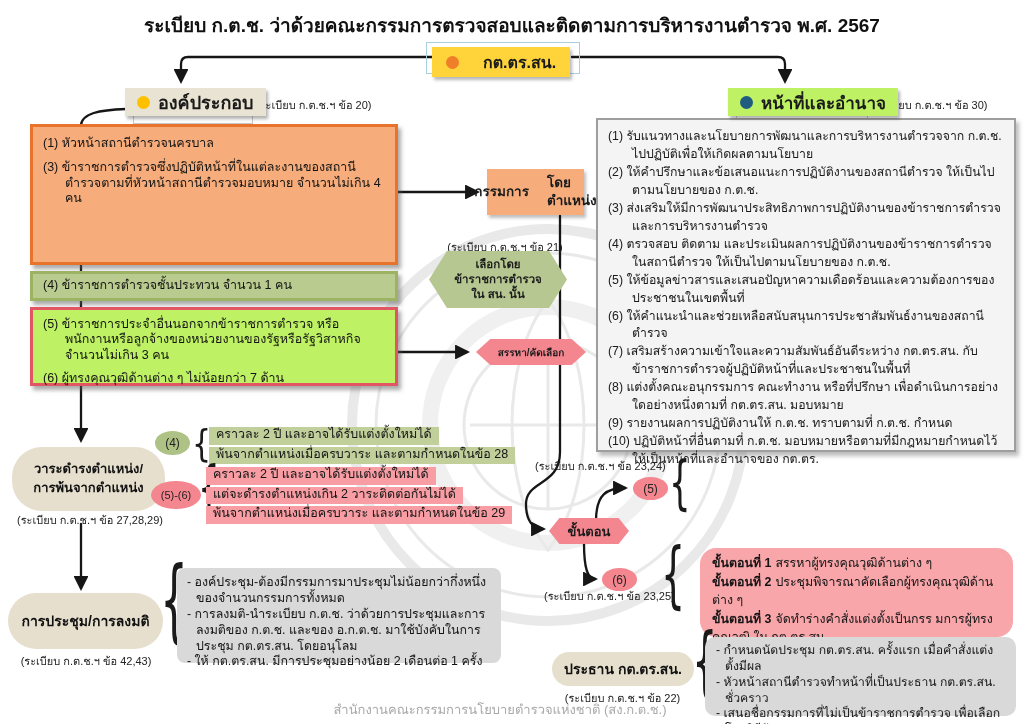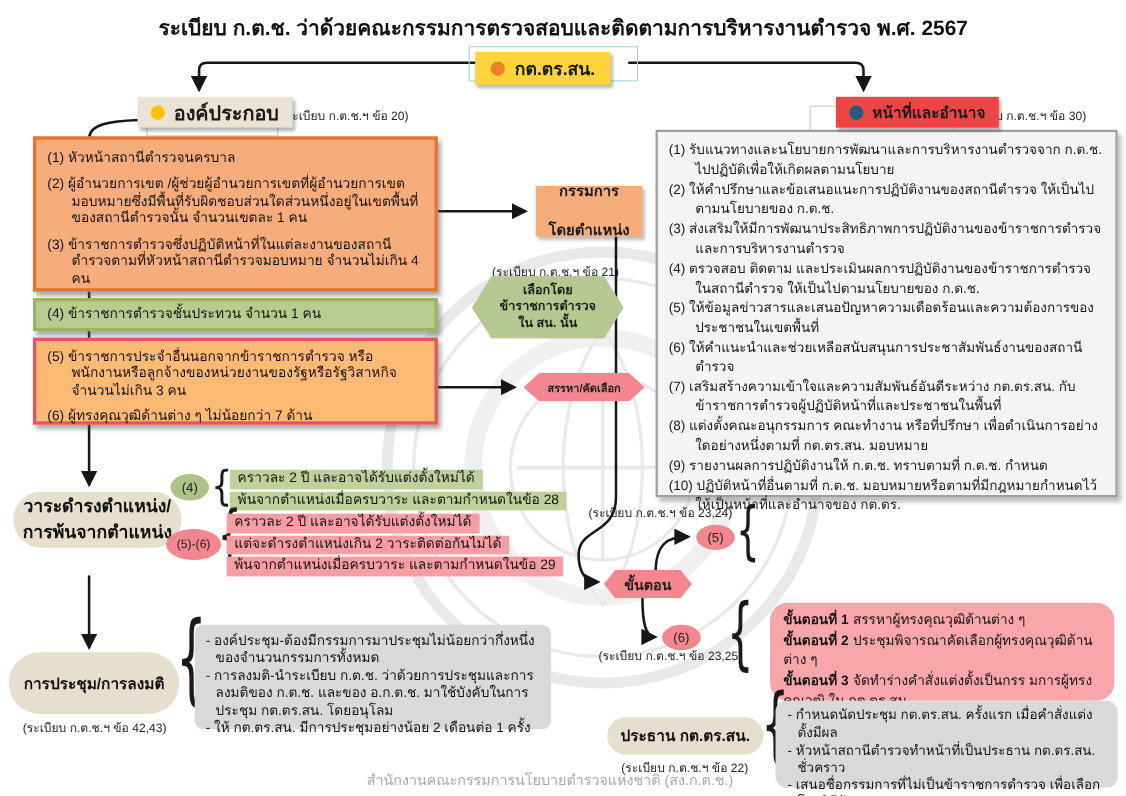--- a/index.html
+++ b/index.html
@@ -10,39 +10,39 @@
 
   .title{left:0;top:10px;width:1024px;text-align:center;font-size:19px;font-weight:700;color:#111;}
 
   
   .chip{display:flex;align-items:center;gap:8px;padding:0 12px;height:28px;font-weight:700;
         box-shadow:2px 3px 3px rgba(0,0,0,.3);}
   .chip-back{background:#fff;border:1px solid #c9c9c9;}
   .dot{width:13px;height:13px;border-radius:50%;flex:0 0 auto;}
   .ref{font-size:11px;color:#222;white-space:nowrap;}
 
-  .center-box{background:#FFD43B;display:flex;align-items:center;gap:9px;padding:0 14px;height:30px;
+  .center-box{background:#FFD43B;display:flex;align-items:center;gap:24px;padding:0 14px;height:30px;
               font-weight:700;font-size:16px;box-shadow:2px 3px 3px rgba(0,0,0,.28);}
   .center-back{border:1.5px solid #a9cfdd;background:transparent;}
 
   
   .cbox{box-sizing:border-box;font-size:12.5px;line-height:1.22;color:#141414;
         box-shadow:3px 4px 4px rgba(90,90,90,.5);}
   .cbox .it{padding-left:22px;text-indent:-22px;}
   .box-orange{background:#F6AD7B;border:3px solid #E8742C;padding:9px 10px;}
   .box-orange .it{margin-bottom:9px;} .box-orange .it:last-child{margin-bottom:0;}
   .box-green {background:#B9CB8E;border:3px solid #9BB362;padding:3px 10px;display:flex;align-items:center;}
-  .box-pink  {background:#fdba74;border:3px solid #E25562;padding:7px 10px;}
+  .box-pink  {background:#bef264;border:3px solid #E25562;padding:7px 10px;}
   .box-pink .it{margin-bottom:8px;} .box-pink .it:last-child{margin-bottom:0;}
 
   .rightbox{background:#F4F4F4;border:2px solid #9e9e9e;box-sizing:border-box;
             padding:8px 10px;font-size:12.3px;line-height:1.46;box-shadow:3px 4px 4px rgba(90,90,90,.4);}
   .rightbox .it{padding-left:24px;text-indent:-24px;}
 
-  .small-orange{background:#F6AD7B;display:flex;flex-direction:column;align-items:center;justify-content:center;
+  .small-orange{background:#F6AD7B;display:flex;flex-direction:row;align-items:center;justify-content:center;
                 font-weight:700;font-size:13.5px;line-height:1.3;box-shadow:2px 3px 3px rgba(0,0,0,.25);gap:18px;}
 
   .hex{display:flex;flex-direction:column;align-items:center;justify-content:center;text-align:center;
        font-weight:700;color:#1c1c1c;
        clip-path:polygon(0 50%,13% 0,87% 0,100% 50%,87% 100%,13% 100%);}
   .hex-green{background:#B6C791;font-size:11.5px;line-height:1.3;}
   .hex-pink{background:#F4868F;font-size:10px;}
 
   .pill{background:#E6DFCD;display:flex;flex-direction:column;align-items:center;justify-content:center;
         text-align:center;font-weight:700;color:#111;}
@@ -112,29 +112,28 @@
   </div>
 
   <div class="abs z2 chip-back" style="left:133px;top:96px;width:118px;height:26px;"></div>
   <div class="abs z3 chip" style="left:125px;top:88px;background:#E9E3D3;font-size:18px;">
     <span class="dot" style="background:#FFC000;"></span>
     <span>องค์ประกอบ</span>
   </div>
   <div class="abs z2 ref" style="left:256px;top:96px;">(ระเบียบ ก.ต.ช.ฯ ข้อ 20)</div>
 
   <div class="abs z2 chip-back" style="left:736px;top:96px;width:130px;height:26px;"></div>
-  <div class="abs z3 chip" style="left:728px;top:88px;background:#ef4444;font-size:14px;margin-left:32px;">
+  <div class="abs z3 chip" style="left:728px;top:88px;background:#bef264;font-size:17px;">
     <span class="dot" style="background:#1F5C80;"></span>
     <span>หน้าที่และอำนาจ</span>
   </div>
   <div class="abs z2 ref" style="left:872px;top:96px;">(ระเบียบ ก.ต.ช.ฯ ข้อ 30)</div>
 
   <div class="abs z2 cbox box-orange" style="left:30px;top:124px;width:368px;height:141px;">
     <div class="it">(1) หัวหน้าสถานีตำรวจนครบาล</div>
-    <div class="it">(2) ผู้อำนวยการเขต /ผู้ช่วยผู้อำนวยการเขตที่ผู้อำนวยการเขตมอบหมายซึ่งมีพื้นที่รับผิดชอบส่วนใดส่วนหนึ่งอยู่ในเขตพื้นที่ของสถานีตำรวจนั้น จำนวนเขตละ 1 คน</div>
     <div class="it">(3) ข้าราชการตำรวจซึ่งปฏิบัติหน้าที่ในแต่ละงานของสถานีตำรวจตามที่หัวหน้าสถานีตำรวจมอบหมาย จำนวนไม่เกิน 4 คน</div>
   </div>
   <div class="abs z2 cbox box-green" style="left:30px;top:271px;width:368px;height:30px;">
     <div class="it">(4) ข้าราชการตำรวจชั้นประทวน จำนวน 1 คน</div>
   </div>
   <div class="abs z2 cbox box-pink" style="left:30px;top:307px;width:368px;height:79px;">
     <div class="it">(5) ข้าราชการประจำอื่นนอกจากข้าราชการตำรวจ หรือพนักงานหรือลูกจ้างของหน่วยงานของรัฐหรือรัฐวิสาหกิจ จำนวนไม่เกิน 3 คน</div>
     <div class="it">(6) ผู้ทรงคุณวุฒิด้านต่าง ๆ ไม่น้อยกว่า 7 ด้าน</div>
   </div>
 
@@ -181,24 +180,25 @@
   <div class="abs z2 brace" style="left:669px;top:466px;font-size:34px;transform:scaleY(1.7);">{</div>
   <div class="abs z2 brace" style="left:661px;top:556px;font-size:38px;transform:scaleY(1.9);">{</div>
 
 
   <div class="abs z2 round-pink" style="left:700px;top:548px;width:313px;height:89px;line-height:1.5;">
     <div><span class="step-label">ขั้นตอนที่ 1</span><span>สรรหาผู้ทรงคุณวุฒิด้านต่าง ๆ</span></div>
     <div><span class="step-label">ขั้นตอนที่ 2</span><span>ประชุมพิจารณาคัดเลือกผู้ทรงคุณวุฒิด้านต่าง ๆ</span></div>
     <div><span class="step-label">ขั้นตอนที่ 3</span><span>จัดทำร่างคำสั่งแต่งตั้งเป็นกรร มการผู้ทรงคุณวุฒิ ใน กต.ตร.สน.</span></div>
   </div>
 
-  <div class="abs z2 pill" style="left:12px;top:447px;width:153px;height:51px;border-radius:30px;font-size:16px;line-height:1.45;">
+  <div class="abs z2 pill" style="left:12px;top:447px;width:153px;height:64px;border-radius:30px;font-size:13px;line-height:1.45;">
     <span>วาระดำรงตำแหน่ง/</span>
     <span>การพ้นจากตำแหน่ง</span>
   </div>
+  <div class="abs z2 ref" style="left:0px;top:511px;width:180px;text-align:center;">(ระเบียบ ก.ต.ช.ฯ ข้อ 27,28,29)</div>
 
   <div class="abs z2 ell ell-green" style="left:155px;top:431px;width:35px;height:24px;">(4)</div>
   <div class="abs z2 brace" style="left:192px;top:428px;font-size:30px;transform:scaleY(1.25);">{</div>
   <div class="abs z2 bub bub-green" style="left:209px;top:427px;">
     <div class="ln">คราวละ 2 ปี และอาจได้รับแต่งตั้งใหม่ได้</div>
     <div class="ln">พ้นจากตำแหน่งเมื่อครบวาระ และตามกำหนดในข้อ 28</div>
   </div>
 
   <div class="abs z2 ell ell-pink" style="left:151px;top:481px;width:50px;height:28px;font-size:11px;">(5)-(6)</div>
   <div class="abs z2 brace" style="left:198px;top:470px;font-size:34px;transform:scaleY(1.75);">{</div>

